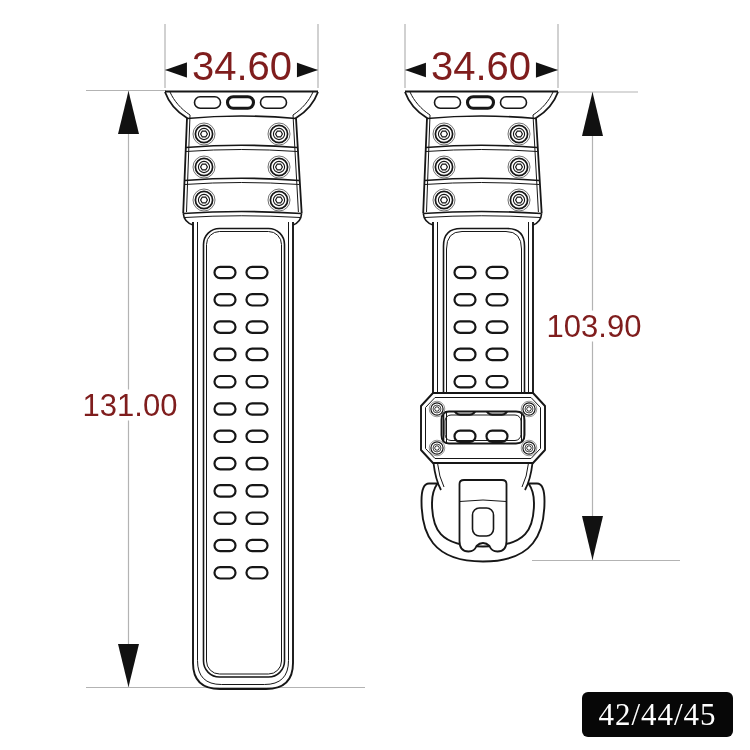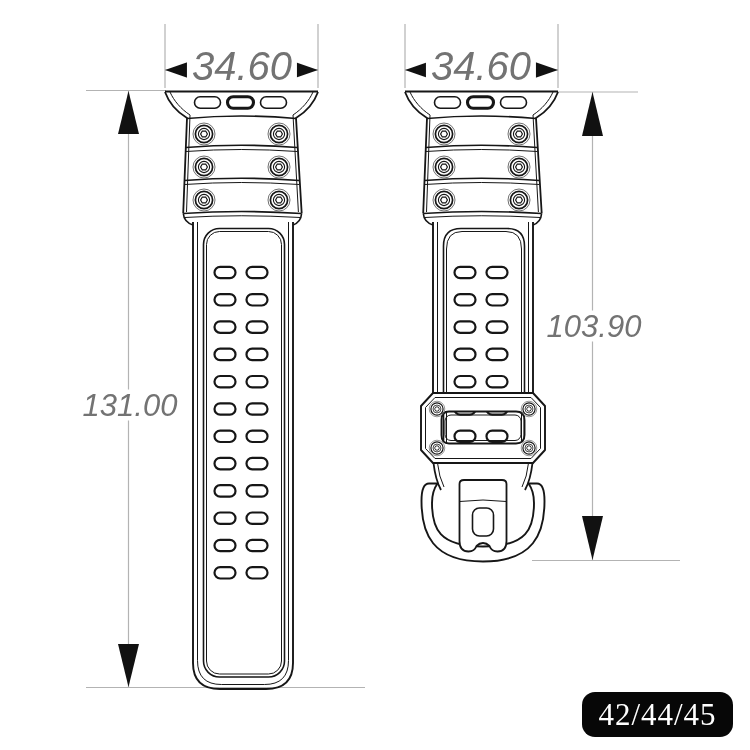--- a/index.html
+++ b/index.html
@@ -1,23 +1,23 @@
 <!DOCTYPE html>
 <html><head>
 <meta charset="utf-8">
 <style>
   html,body{margin:0;padding:0;background:#fff;}
   .canvas{position:relative;width:750px;height:750px;background:#fff;overflow:hidden;
           font-family:"Liberation Sans",sans-serif;}
   .canvas svg{position:absolute;left:0;top:0;}
   .dim-text{position:absolute;transform:translate(-50%,-50%);background:#fff;
-            padding:0 5px;color:#737373;font-size:40px;line-height:1;white-space:nowrap;font-style:italic;}
+            padding:0 5px;color:#7f1d1d;font-size:40px;line-height:1;white-space:nowrap;}
   .dim-text.vert{font-size:31px;}
   .badge{position:absolute;left:582px;top:692px;width:151px;height:45px;background:#070707;
-         border-radius:13px;display:flex;align-items:center;justify-content:center;}
+         border-radius:6px;display:flex;align-items:center;justify-content:center;}
   .badge span{color:#fff;font-family:"Liberation Serif",serif;font-size:31px;letter-spacing:1px;}
 </style>
 </head>
 <body>
 
 <div class="canvas">
 
 <svg width="750" height="750" viewBox="0 0 750 750">
   <defs>
     <symbol id="screw" viewBox="-12 -12 24 24" overflow="visible">

